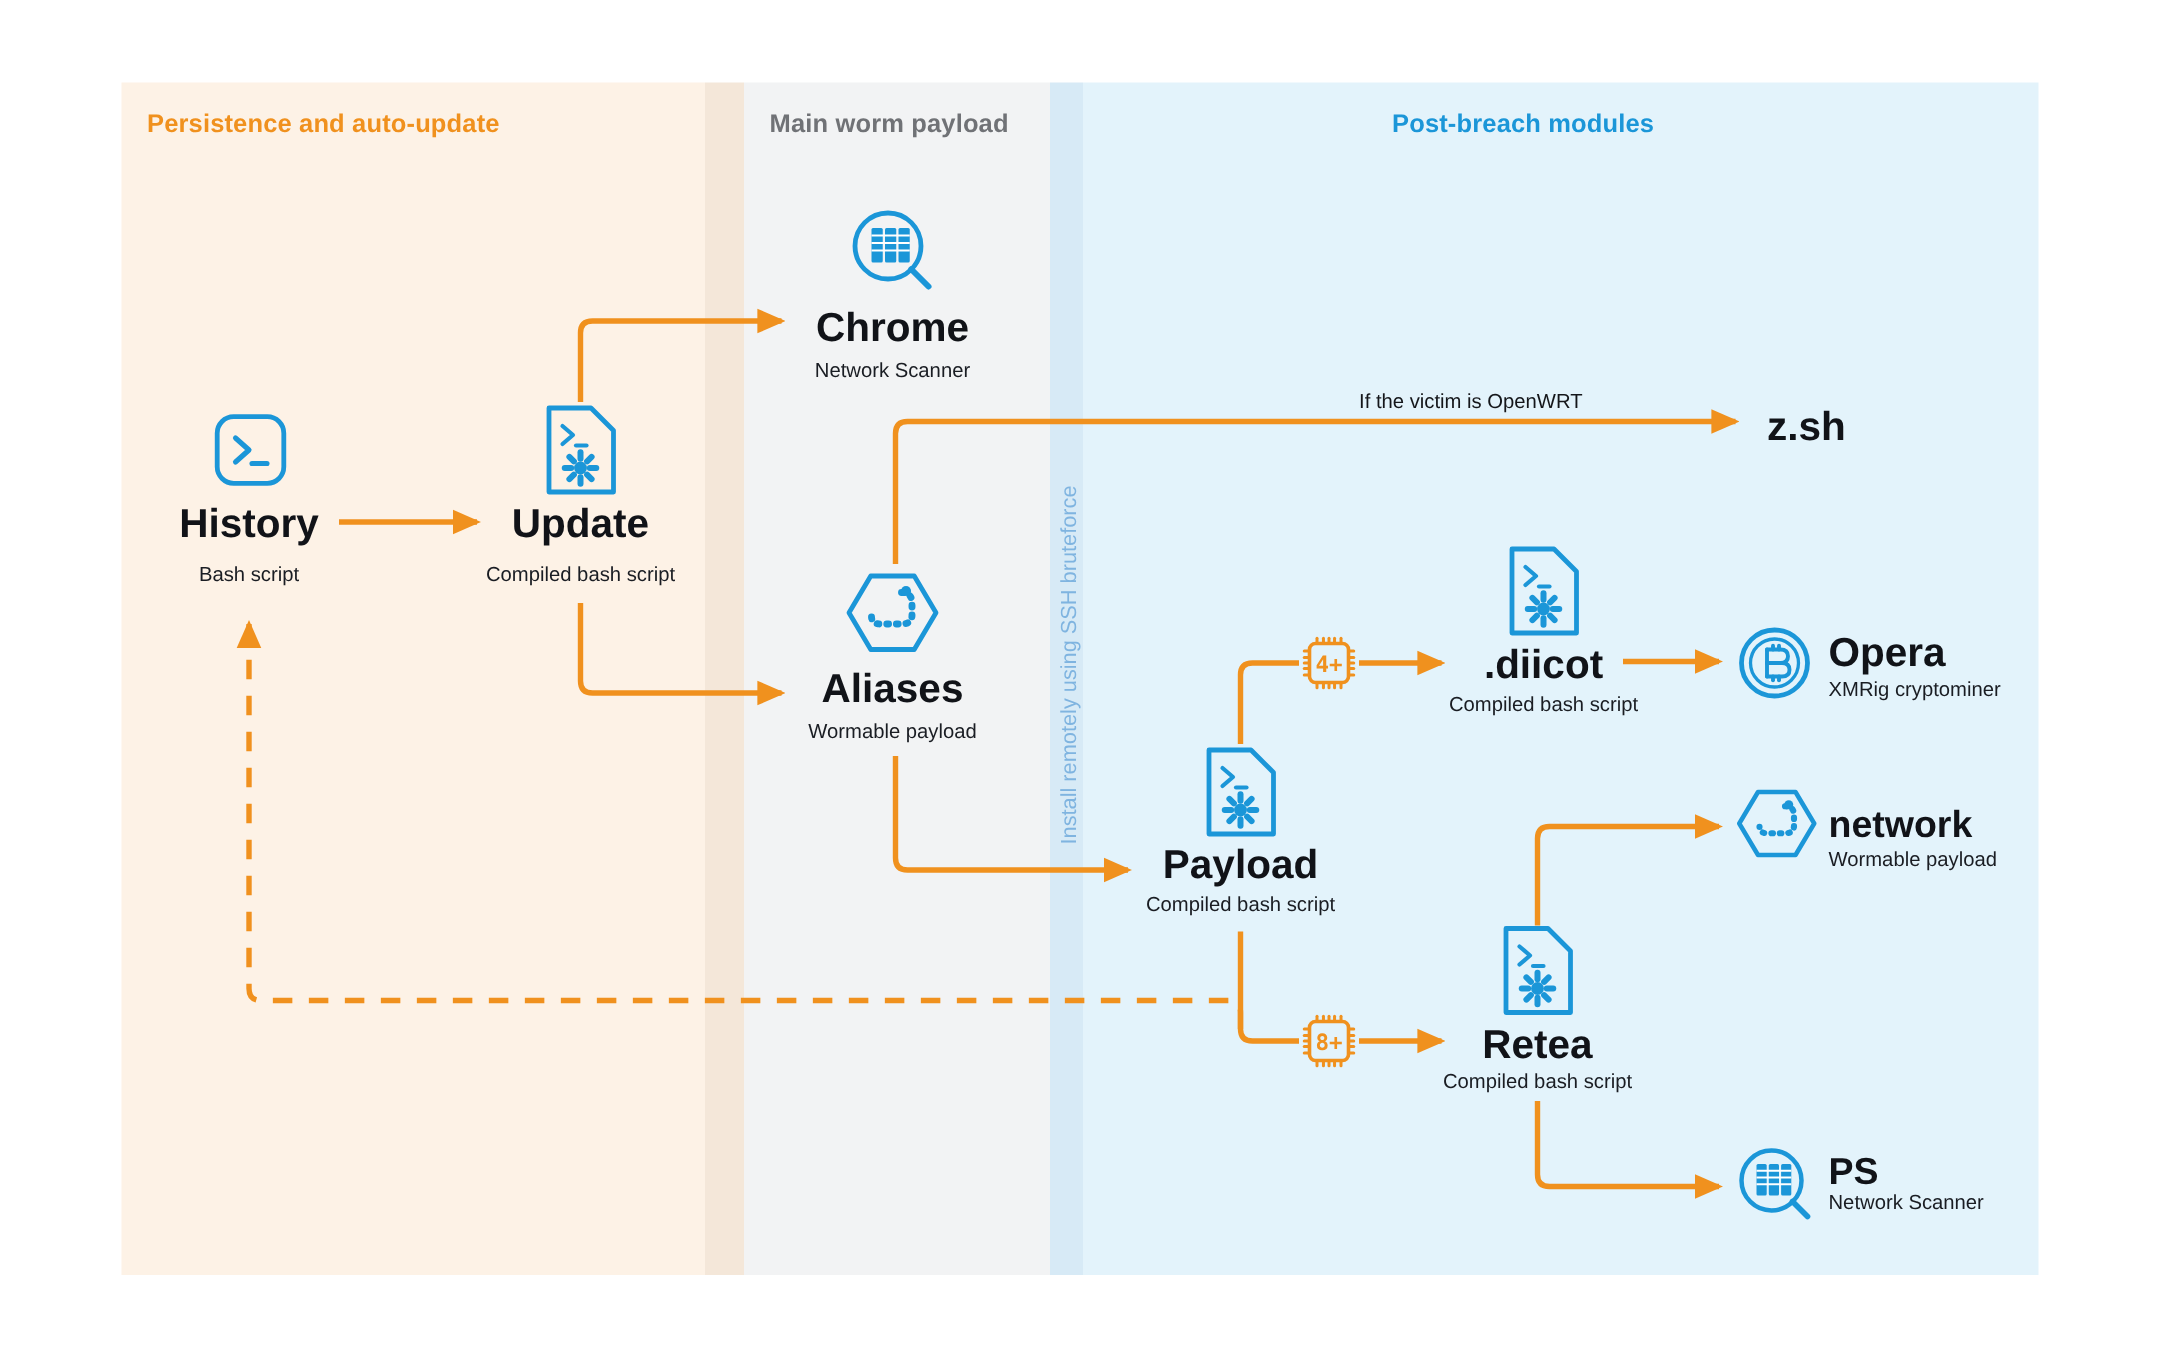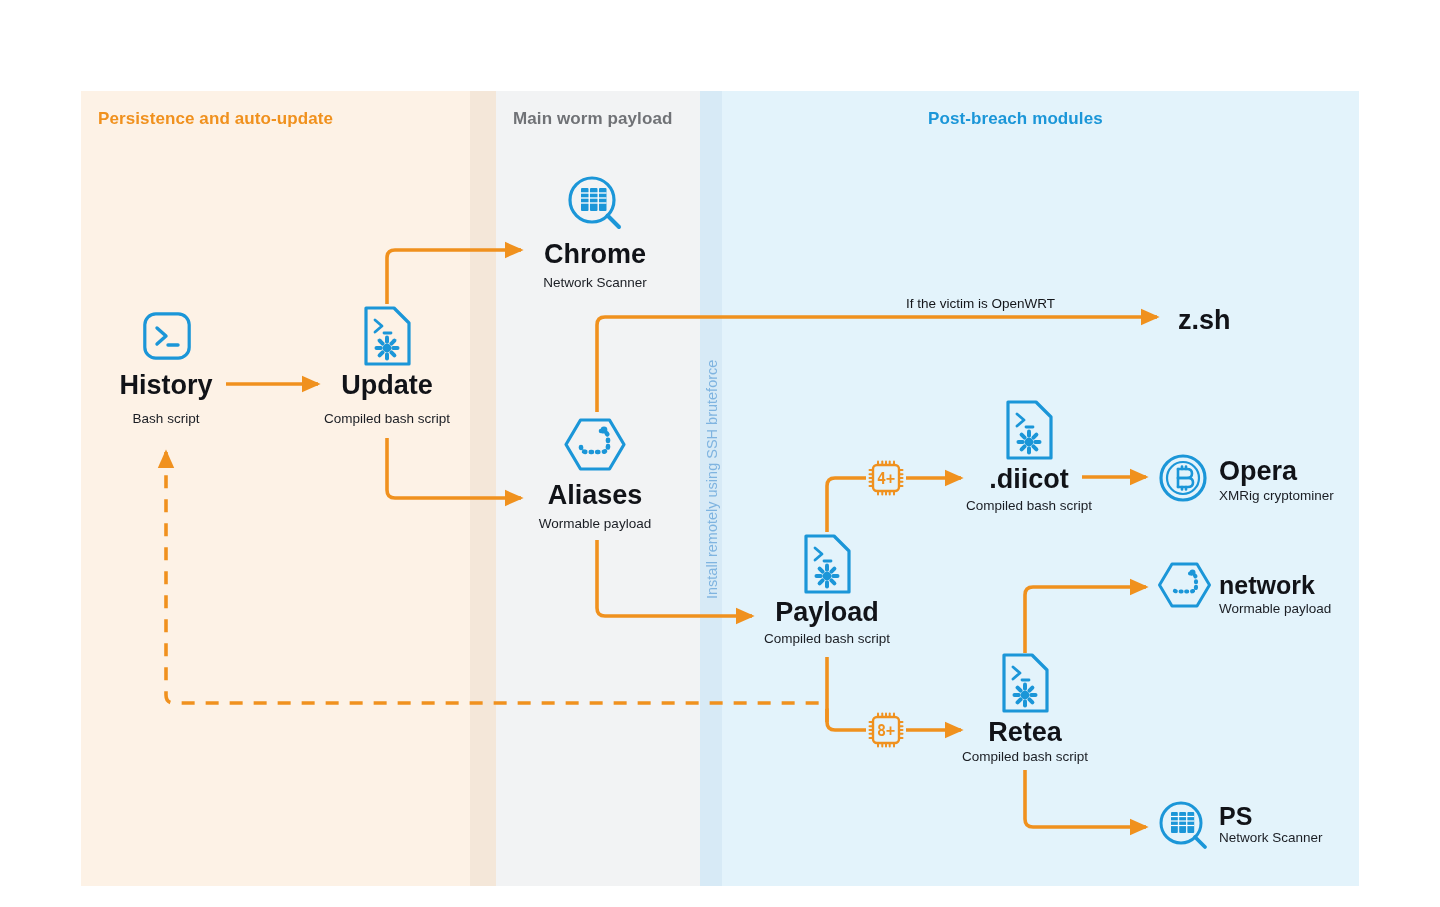--- a/index.html
+++ b/index.html
@@ -10,21 +10,20 @@
   body {
     width: 1440px;
     height: 907px;
     font-family: "Liberation Sans", sans-serif;
     overflow: hidden;
   }
   #stage {
     position: relative;
     width: 1440px;
     height: 691px;
-    margin-top: 36px;
   }
   svg.diagram {
     position: absolute;
     top: 0;
     left: 0;
     width: 1440px;
     height: 907px;
   }
   .band-label {
     font-size: 17px;

